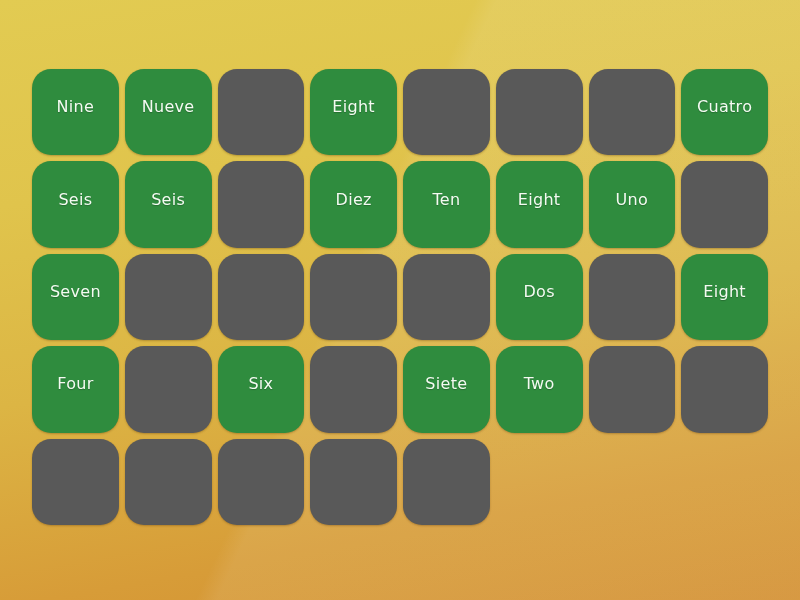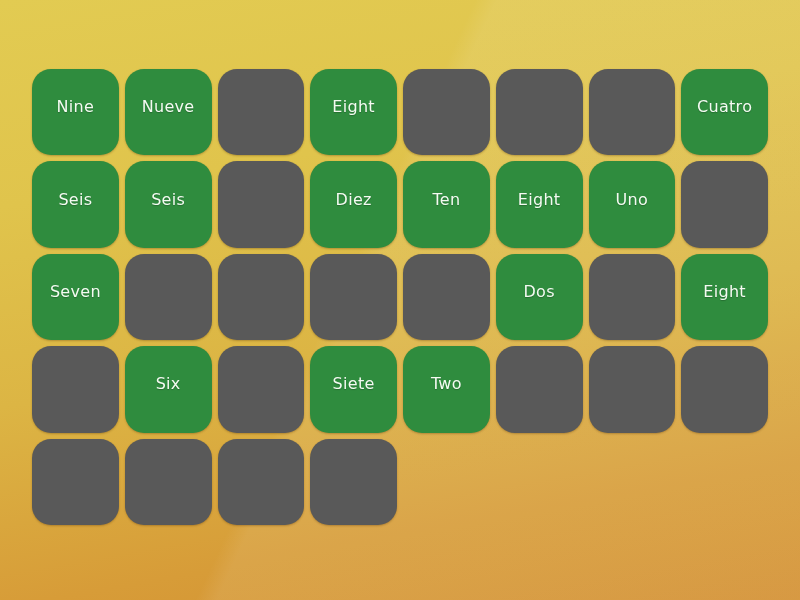--- a/index.html
+++ b/index.html
@@ -131,20 +131,23 @@
       <div class="tile hidden-tile"></div>
       <div class="tile hidden-tile"></div>
       <div class="tile hidden-tile"></div>
       <div class="tile revealed">
         <span class="tile-label">Dos</span>
       </div>
       <div class="tile hidden-tile"></div>
       <div class="tile revealed">
         <span class="tile-label">Eight</span>
       </div>
+      <div class="tile revealed">
+        <span class="tile-label">Four</span>
+      </div>
       <div class="tile hidden-tile"></div>
       <div class="tile revealed">
         <span class="tile-label">Six</span>
       </div>
       <div class="tile hidden-tile"></div>
       <div class="tile revealed">
         <span class="tile-label">Siete</span>
       </div>
       <div class="tile revealed">
         <span class="tile-label">Two</span>

